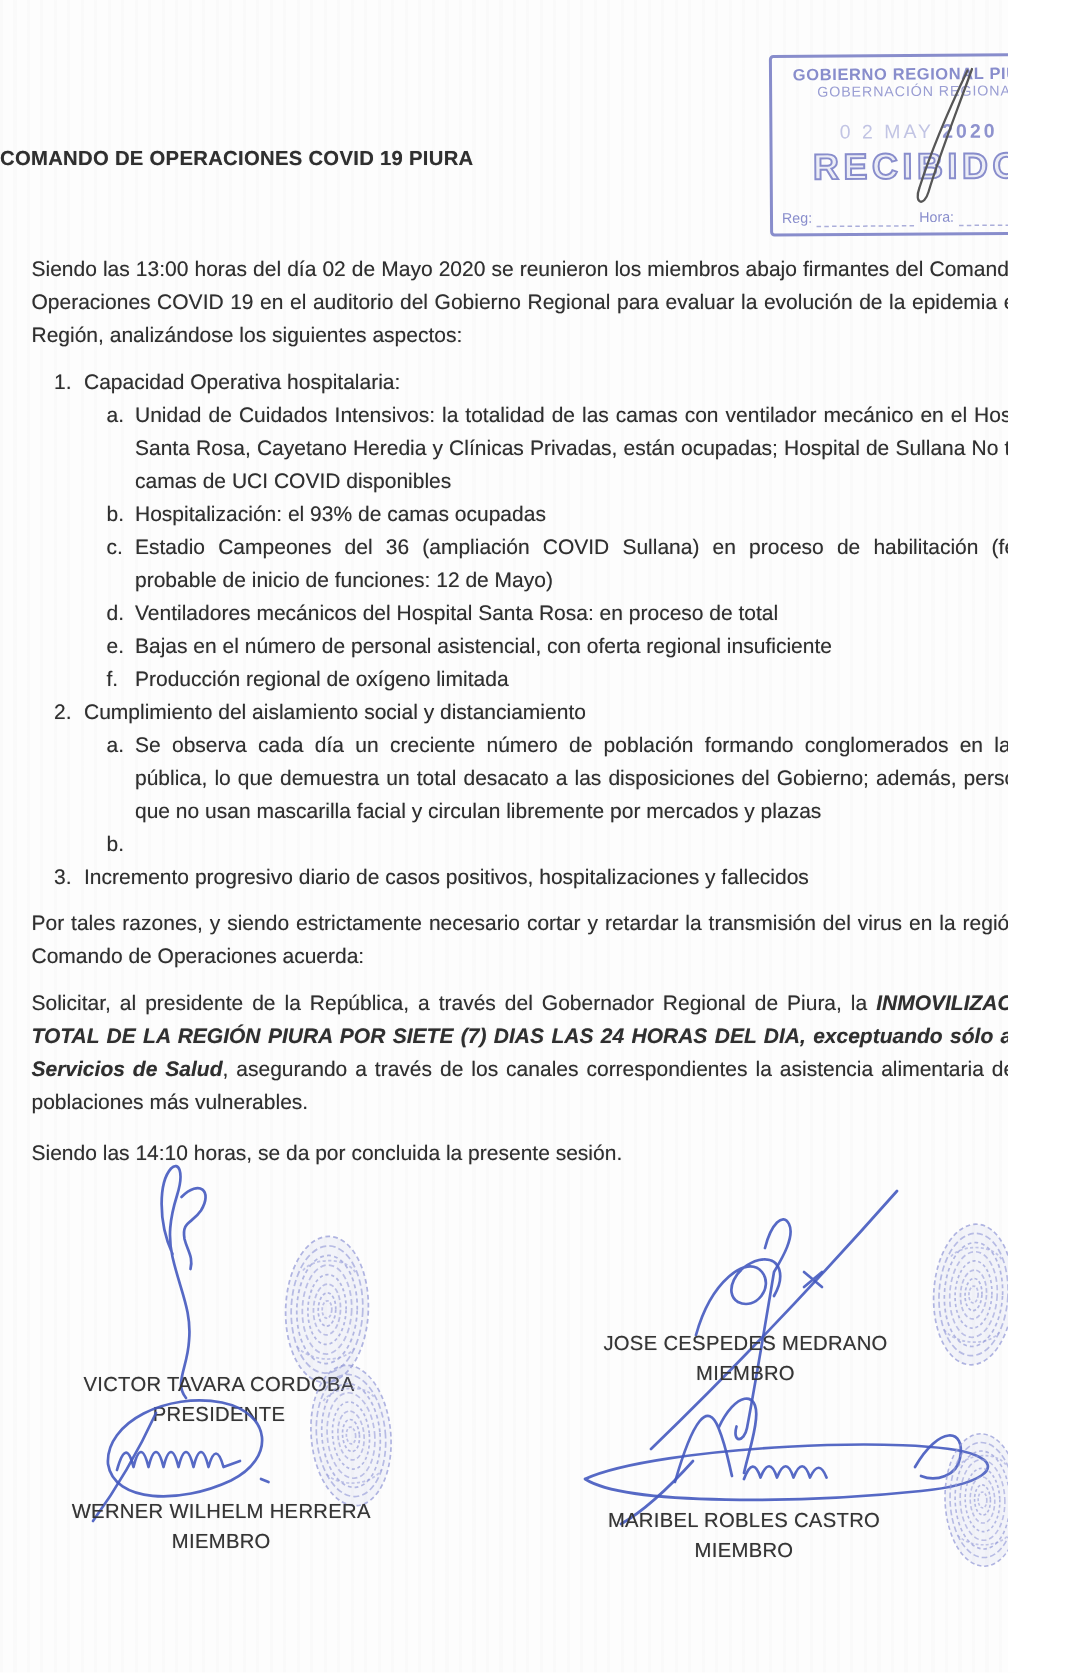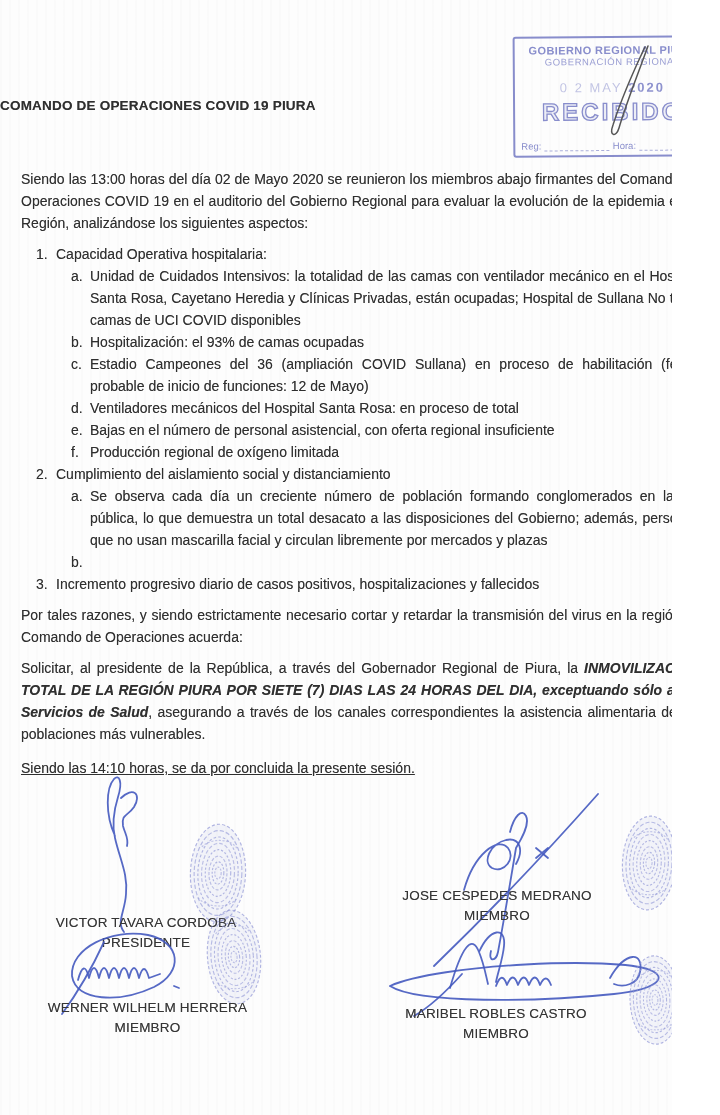--- a/index.html
+++ b/index.html
@@ -40,21 +40,21 @@
     display:flex; align-items:flex-end; font-size:9.5px; gap:3px;
   }
   .stamp-bottom .dots { flex:1; border-bottom:1.5px dashed var(--stamp-ink,#7f84c8); height:8px; opacity:0.7; }
   
   .content {
     position:absolute; left:21px; top:168px; width:679px;
     font-size:14px; line-height:22px;
     text-shadow:0 0 0.5px rgba(40,40,40,0.45);
   }
   .content p { margin:0 0 9px 0; text-align:justify; }
-  .content p.last { margin-bottom:0;text-decoration:underline; }
+  .content p.last { margin-bottom:0; }
   .emph { font-weight:bold; font-style:italic; }
   .li1, .li2 { display:flex; text-align:justify; }
   .li1 .num    { flex:none; width:20px; margin-left:15px; }
   .li2 .letter { flex:none; width:19px; margin-left:50px; }
   .litext { flex:1; text-align:justify; }
   .after-list { margin-top:9px !important; }
   .req { margin-bottom:12px !important; }
   
   .sigblock {
     position:absolute; text-align:center; font-size:13.5px; line-height:19.5px;

